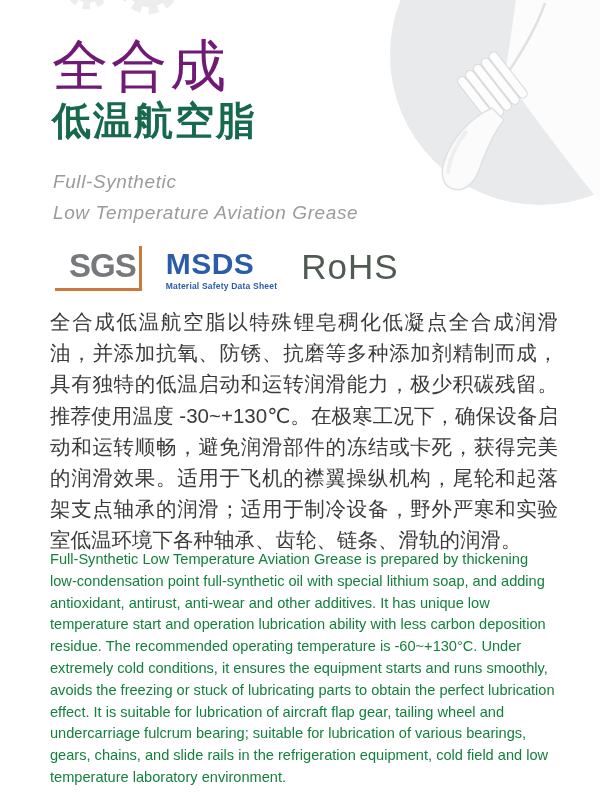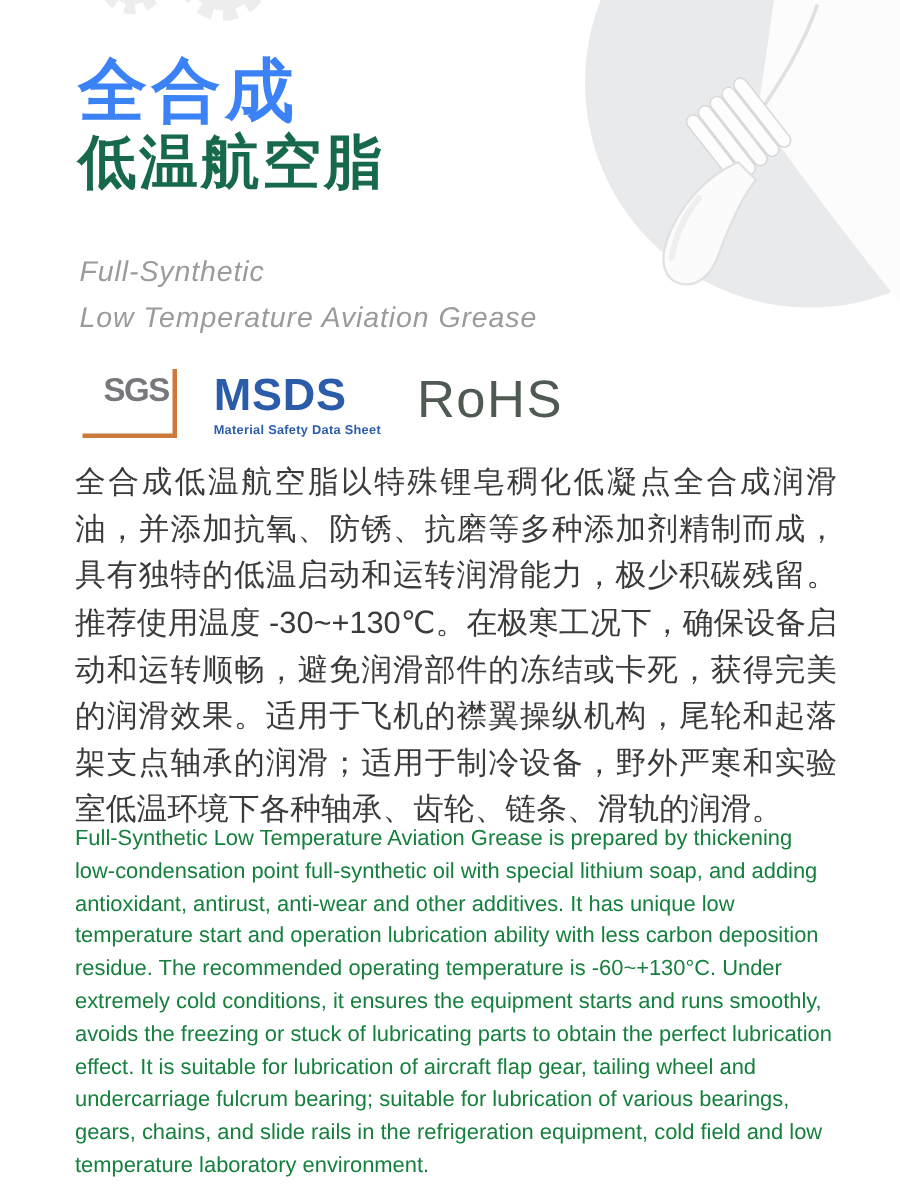--- a/index.html
+++ b/index.html
@@ -12,43 +12,43 @@
 
   
   .gears { position:absolute; left:55px; top:0; width:170px; height:22px; }
 
   
   .product-art { position:absolute; right:0; top:0; }
 
   
   .titles { position:absolute; left:52px; top:33px; }
   .title-cn-1 {
-    font-size:46px; font-weight:700; color:#3b82f6;
+    font-size:56px; font-weight:400; color:#701a75;
     line-height:1.18; letter-spacing:3px;
   }
   .title-cn-2 {
     font-size:39px; font-weight:700; color:#17694b;
     line-height:1.12; letter-spacing:2px;
   }
   .subtitle {
     position:absolute; left:53px; top:167px;
     font-size:19px; font-style:italic; color:#9b9b9b;
     line-height:1.62; letter-spacing:0.6px;
   }
 
   
   .certs {
     position:absolute; left:55px; top:246px;
     display:flex; align-items:flex-start; gap:24px;
   }
   .sgs {
-    font-size:22px; font-weight:700; color:#77787b;
+    font-size:33px; font-weight:700; color:#77787b;
     letter-spacing:-1px; line-height:1;
     border-bottom:3px solid #cc7a3c; border-right:3px solid #cc7a3c;
-    padding:3px 3px 18px 14px;
+    padding:3px 3px 6px 14px;
   }
   .msds { margin-top:3px; text-align:left; }
   .msds-main {
     font-size:30px; font-weight:800; color:#2b5ca9;
     line-height:1; letter-spacing:0.5px;
   }
   .msds-sub {
     font-size:8.5px; font-weight:700; color:#2b5ca9;
     margin-top:2px; letter-spacing:0.2px;
   }

